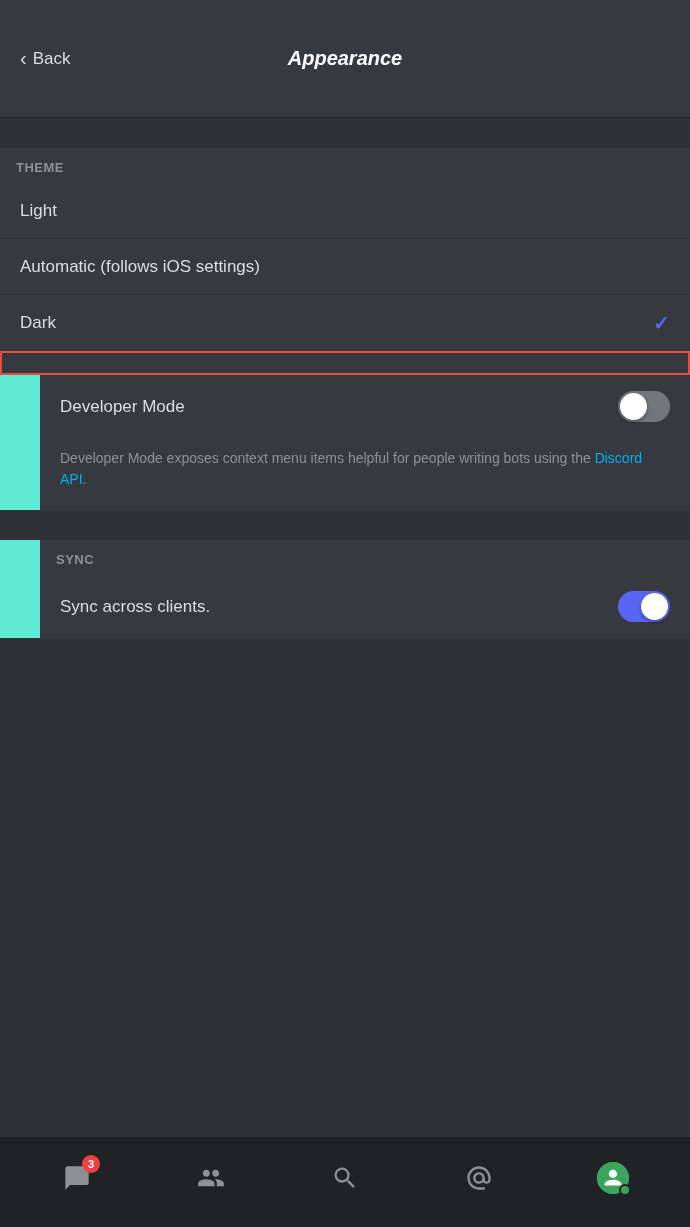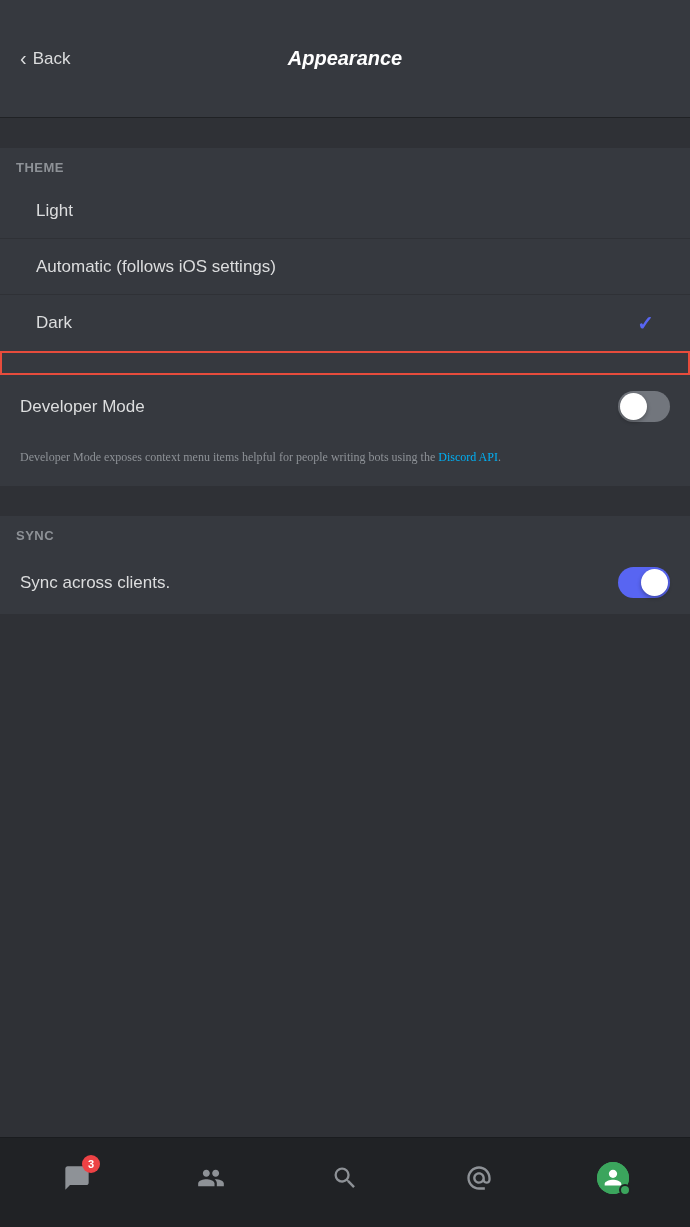--- a/index.html
+++ b/index.html
@@ -76,21 +76,21 @@
       font-weight: 700;
       color: #8e9297;
       letter-spacing: 0.5px;
       text-transform: uppercase;
       background-color: #36393f;
     }
 
     
     .list-item {
       background-color: #36393f;
-      padding: 16px 36px;
+      padding: 16px 20px;
       display: flex;
       align-items: center;
       justify-content: space-between;
       border-bottom: 1px solid #2f3136;
       min-height: 56px;
     }
 
     .list-item:last-child {
       border-bottom: none;
     }
@@ -160,24 +160,23 @@
       left: 23px;
     }
 
     
     .description-block {
       background-color: #36393f;
       padding: 10px 20px 20px 20px;
     }
 
     .description-text {
-      font-size: 12px;
+      font-size: 14px;
       color: #8e9297;
       line-height: 1.5;
-      font-family: Liberation Serif, serif;
     }
 
     .description-link {
       color: #00b0f4;
       text-decoration: none;
     }
 
     
     .bottom-nav {
       background-color: #202225;
@@ -248,21 +247,22 @@
       border-radius: 50%;
       background-color: #3ba55d;
       border: 2px solid #202225;
     }
 
     .theme-group {
       background-color: #3b82f6;
     }
 
     .list-section-group {
-      background-color: #ef4444;
+      background-color: #5eead4;
+      padding-left: 40px;
     }
 
     .developer-item-row {
       background-color: #36393f;
       padding: 16px 20px;
       display: flex;
       align-items: center;
       justify-content: space-between;
       min-height: 56px;
     }

